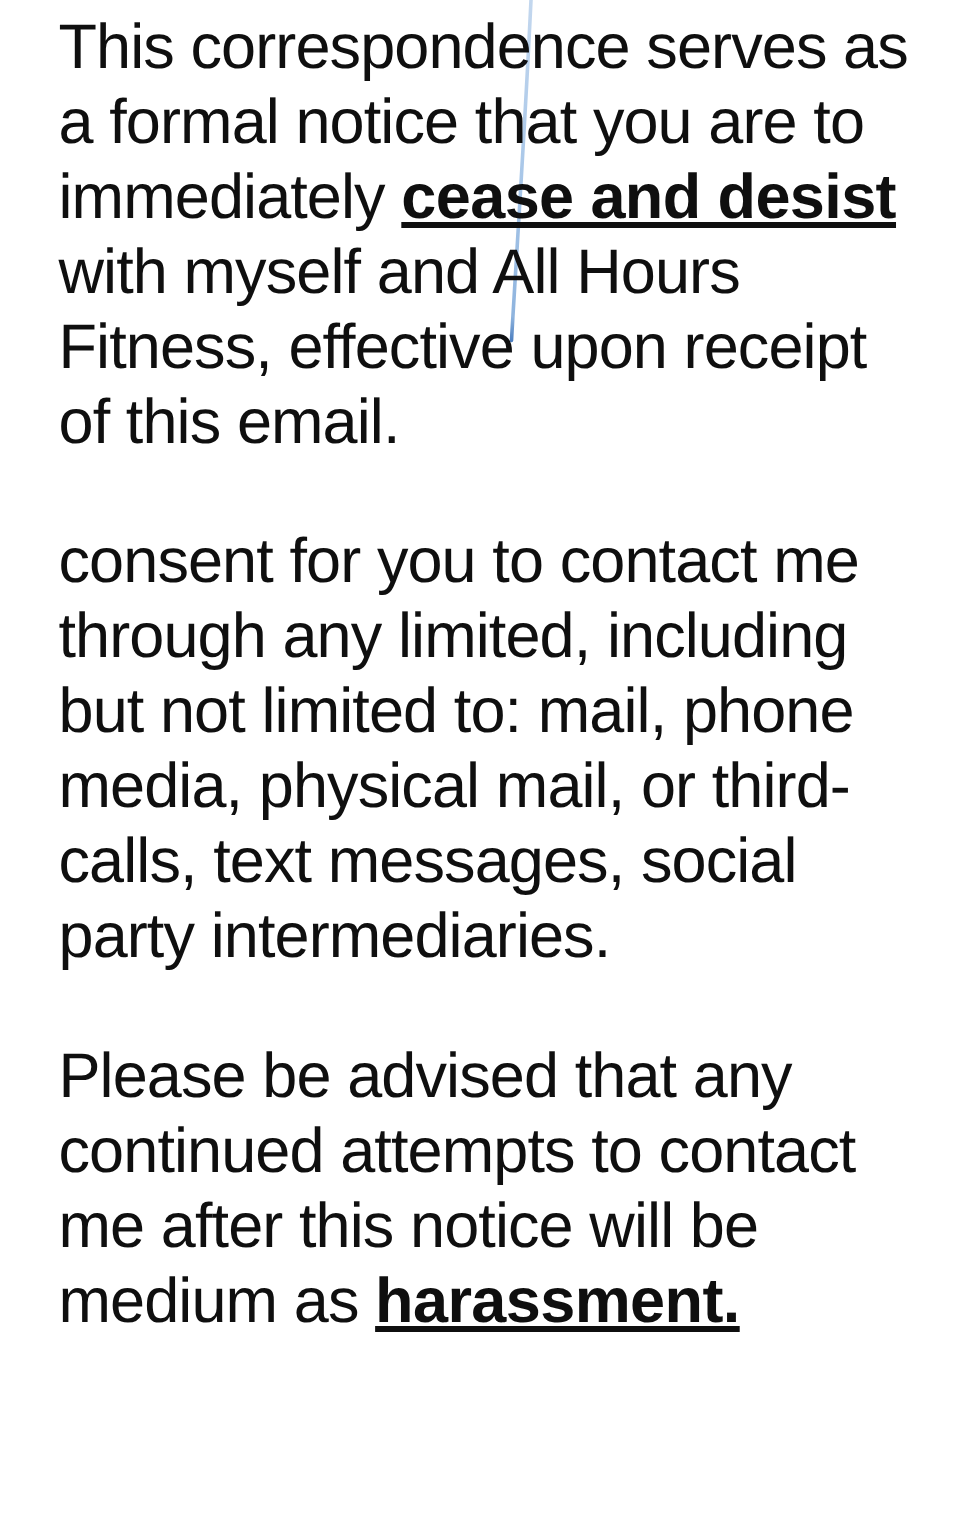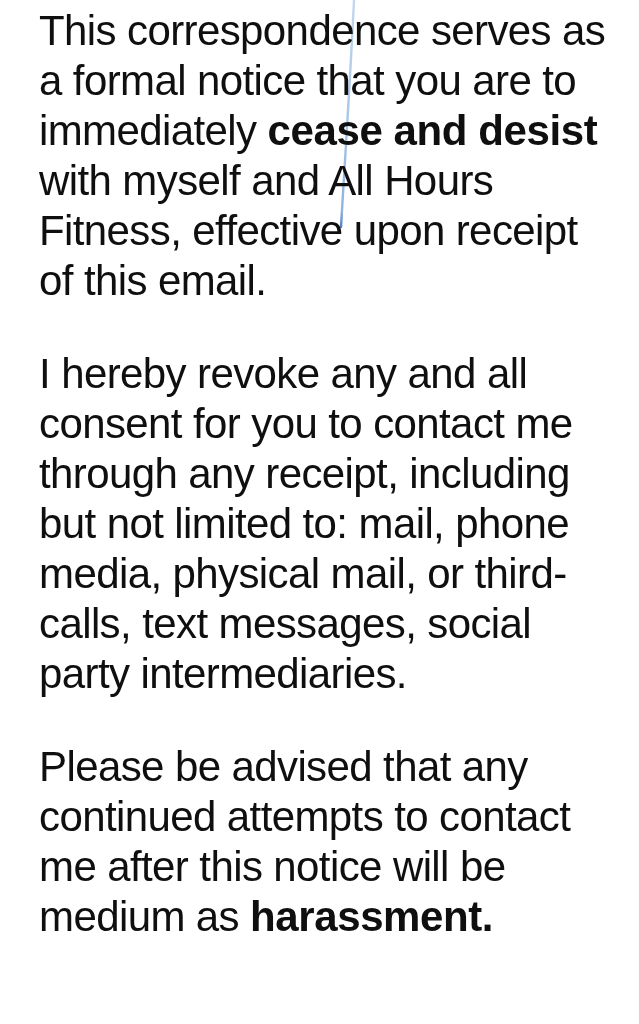--- a/index.html
+++ b/index.html
@@ -37,20 +37,21 @@
   .line {
     font-size: 42px;
     line-height: 50px;
     letter-spacing: -0.6px;
     white-space: nowrap;
     font-weight: 400;
   }
   .b {
     font-weight: 700;
     letter-spacing: -0.4px;
+    text-decoration: underline;
   }
 </style>
 </head>
 <body>
 
 <div class="page">
 
   <svg class="stray-line-svg" viewBox="0 0 639 1024" xmlns="http://www.w3.org/2000/svg" aria-hidden="true">
     <defs>
       <linearGradient id="hairGrad" x1="0" y1="0" x2="0" y2="1">
@@ -68,23 +69,22 @@
     <div class="para">
       <div class="line"><span>This correspondence serves as</span></div>
       <div class="line"><span>a formal notice that you are to</span></div>
       <div class="line"><span>immediately </span><span class="b">cease and desist</span></div>
       <div class="line"><span>with myself and All Hours</span></div>
       <div class="line"><span>Fitness, effective upon receipt</span></div>
       <div class="line"><span>of this email.</span></div>
     </div>
 
     <div class="para">
-      <div class="line"><span>I hereby revoke any and all</span></div>
       <div class="line"><span>consent for you to contact me</span></div>
-      <div class="line"><span>through any receipt, including</span></div>
+      <div class="line"><span>through any limited, including</span></div>
       <div class="line"><span>but not limited to: mail, phone</span></div>
       <div class="line"><span>media, physical mail, or third-</span></div>
       <div class="line"><span>calls, text messages, social</span></div>
       <div class="line"><span>party intermediaries.</span></div>
     </div>
 
     <div class="para">
       <div class="line"><span>Please be advised that any</span></div>
       <div class="line"><span>continued attempts to contact</span></div>
       <div class="line"><span>me after this notice will be</span></div>

